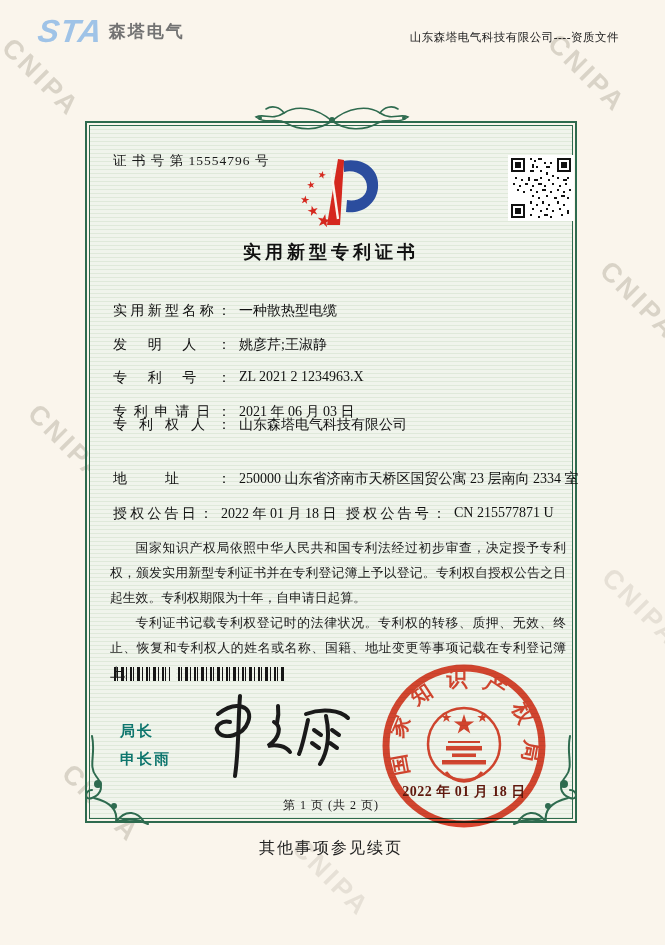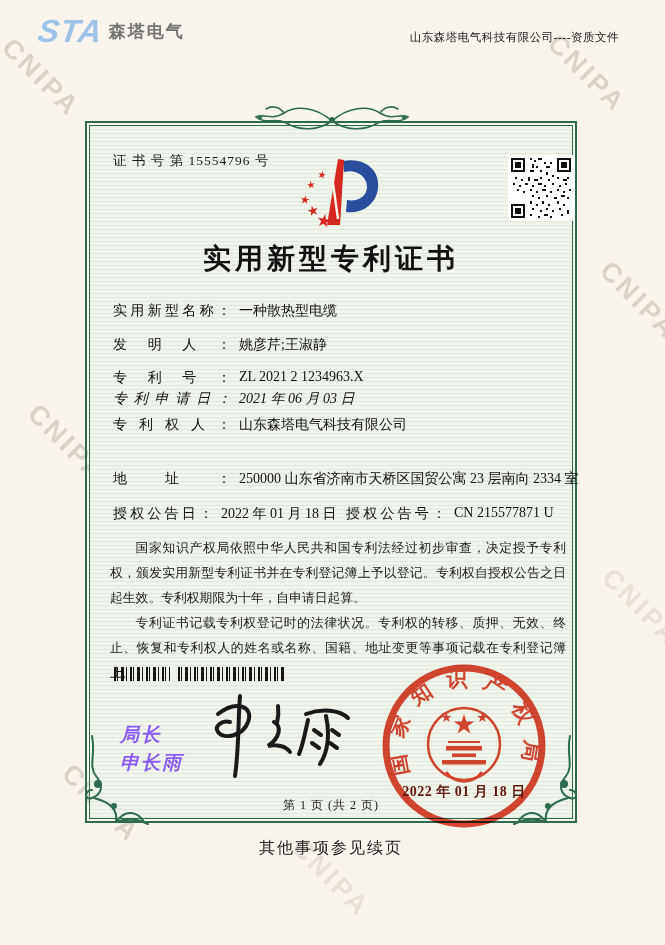--- a/index.html
+++ b/index.html
@@ -24,36 +24,36 @@
          border:2px solid #2e6b4f;box-sizing:border-box;}
   .frame-inner{position:absolute;inset:2px;border:1px solid #2e6b4f;
          background:
            repeating-linear-gradient(0deg,#dfe9da 0px,#dfe9da 1px,#f0f4ec 1px,#f0f4ec 4px);}
   .ornament{position:absolute;pointer-events:none;}
   
   .cert-no{position:absolute;left:113px;top:152px;font-size:13.5px;letter-spacing:1px;}
   .qr{position:absolute;left:508px;top:155px;width:66px;height:66px;background:#fff;padding:3px;box-sizing:border-box;}
   .emblem{position:absolute;left:296px;top:157px;width:84px;height:86px;}
   .title{position:absolute;left:85px;top:240px;width:492px;text-align:center;
-         font-size:28px;font-weight:bold;letter-spacing:4px;color:#111;}
+         font-size:18px;font-weight:bold;letter-spacing:4px;color:#111;}
   .frow{position:absolute;left:113px;width:460px;font-size:14px;color:#111;white-space:nowrap;}
   .flabel{display:inline-block;width:118px;text-align:justify;text-align-last:justify;vertical-align:top;}
   .flabel.short{width:100px;}
   .fvalue{margin-left:8px;}
   .gpair2{position:absolute;left:233px;top:0;}
   .paras{position:absolute;left:110px;top:536px;width:456px;font-size:12.8px;
          line-height:25px;text-align:justify;color:#1a1a1a;}
   .paras p{margin:0;text-indent:2em;}
   .barcode{position:absolute;left:114px;top:667px;width:172px;height:14px;
       background:
         linear-gradient(90deg,transparent 0 56px,#eef3ea 56px 62px,transparent 62px),
         repeating-linear-gradient(90deg,#161616 0 2px,transparent 2px 3px,#161616 3px 4px,
           transparent 4px 7px,#161616 7px 10px,transparent 10px 12px,#161616 12px 13px,transparent 13px 16px);}
   .signer{position:absolute;left:120px;font-family:"Liberation Sans","DejaVu Sans",sans-serif;
-          font-weight:600;font-size:19px;letter-spacing:2px;color:#8b5cf6;font-style:italic;}
+          font-weight:600;font-size:15px;letter-spacing:2px;color:#0f766e;}
   .signature{position:absolute;left:202px;top:686px;width:155px;height:102px;}
   .seal{position:absolute;left:378px;top:660px;width:172px;height:172px;mix-blend-mode:multiply;opacity:.93;}
   .seal-date{position:absolute;left:378px;top:783px;width:172px;text-align:center;
              font-size:14px;font-weight:bold;color:#5f180d;letter-spacing:.5px;z-index:6;}
   .page-info{position:absolute;left:85px;top:797px;width:492px;text-align:center;font-size:12px;letter-spacing:1px;}
   .footer-note{position:absolute;left:85px;top:838px;width:492px;text-align:center;font-size:16px;letter-spacing:2px;color:#222;}
 </style>
 </head>
 <body>
 
@@ -209,21 +209,21 @@
 
   <div class="frow" style="top:302px;">
     <span class="flabel">实用新型名称：</span><span class="fvalue">一种散热型电缆</span>
   </div>
   <div class="frow" style="top:336px;">
     <span class="flabel">发明人：</span><span class="fvalue">姚彦芹;王淑静</span>
   </div>
   <div class="frow" style="top:369px;">
     <span class="flabel">专利号：</span><span class="fvalue">ZL 2021 2 1234963.X</span>
   </div>
-  <div class="frow" style="top:390px;font-style:italic;">
+  <div class="frow" style="top:403px;">
     <span class="flabel">专利申请日：</span><span class="fvalue">2021 年 06 月 03 日</span>
   </div>
   <div class="frow" style="top:416px;">
     <span class="flabel">专利权人：</span><span class="fvalue">山东森塔电气科技有限公司</span>
   </div>
   <div class="frow" style="top:470px;">
     <span class="flabel">地址：</span><span class="fvalue">250000 山东省济南市天桥区国贸公寓 23 层南向 2334 室</span>
   </div>
   <div class="frow" style="top:505px;">
     <span class="flabel short">授权公告日：</span><span class="fvalue">2022 年 01 月 18 日</span>

